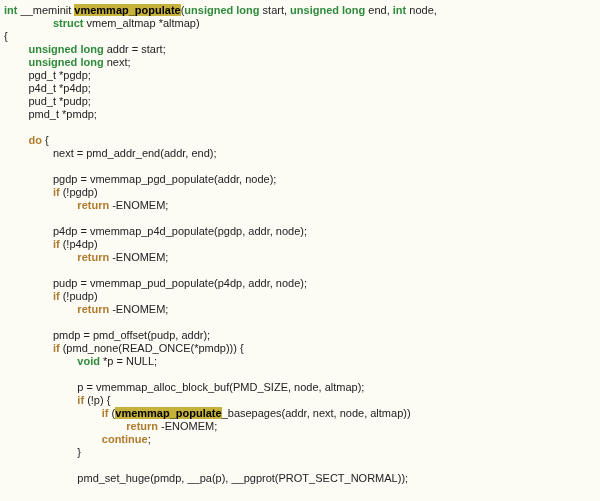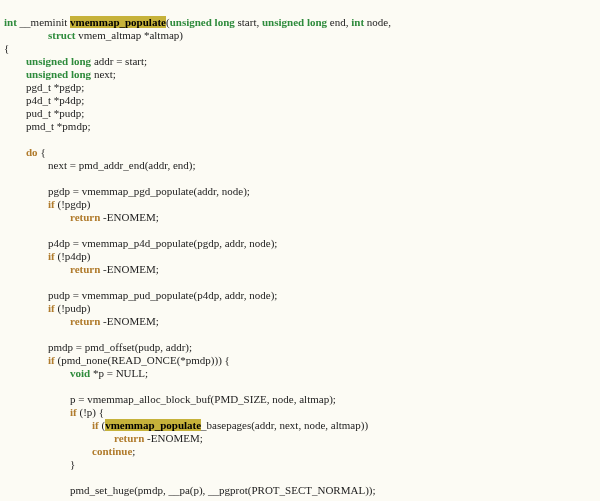--- a/index.html
+++ b/index.html
@@ -9,23 +9,23 @@
     font-family: "DejaVu Sans Mono", "Menlo", "Consolas", monospace;
     font-size: 11px;
     line-height: 13px;
     color: #222;
     width: 600px;
     height: 501px;
     overflow: hidden;
   }
   pre.code {
     margin: 0;
-    padding: 16px 4px 4px 4px;
+    padding: 4px 4px 4px 4px;
     white-space: pre;
-    font-family: Liberation Serif, serif;
+    font-family: Liberation Sans, sans-serif;
   }
   .tok { display:inline; }
   .kw-type   { color: #2e8b3c; font-weight: bold; }  
   .kw-flow   { color: #b07b2c; font-weight: bold; }
   .plain     { color: #222; }
   .hl        { background: #c6b23a; color:#000; font-weight: bold; }
 </style>
 </head>
 <body>
 

